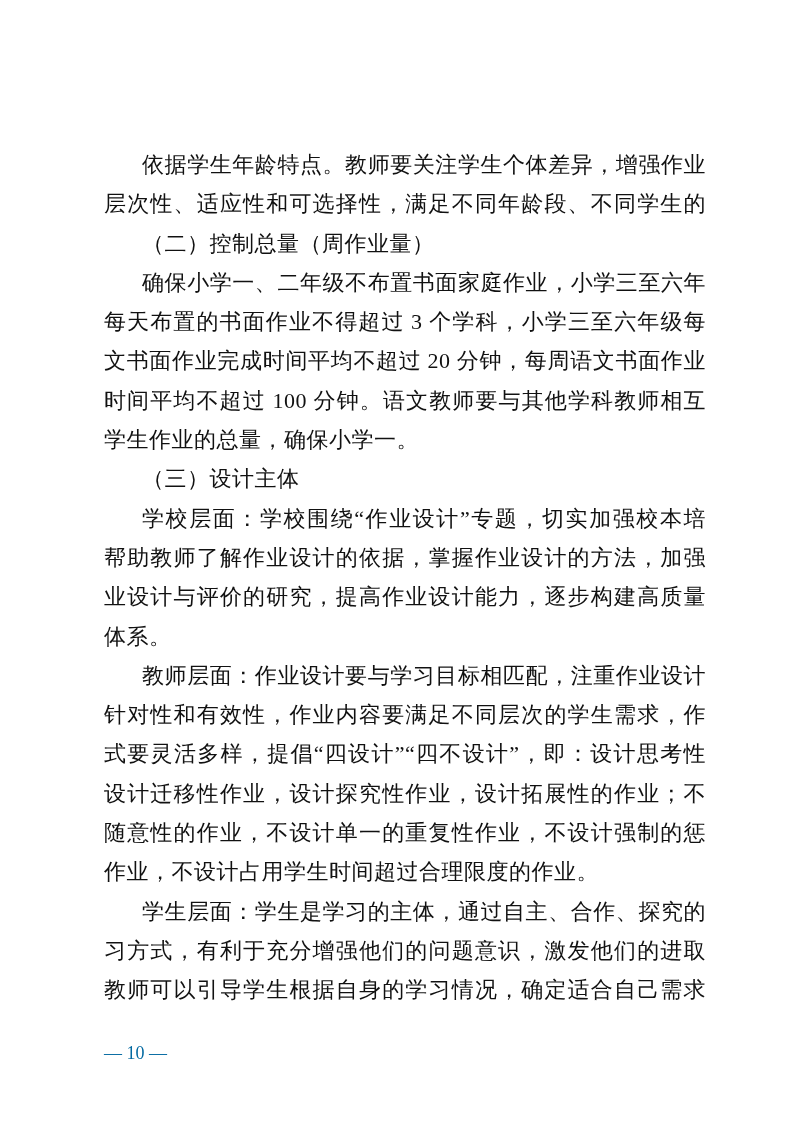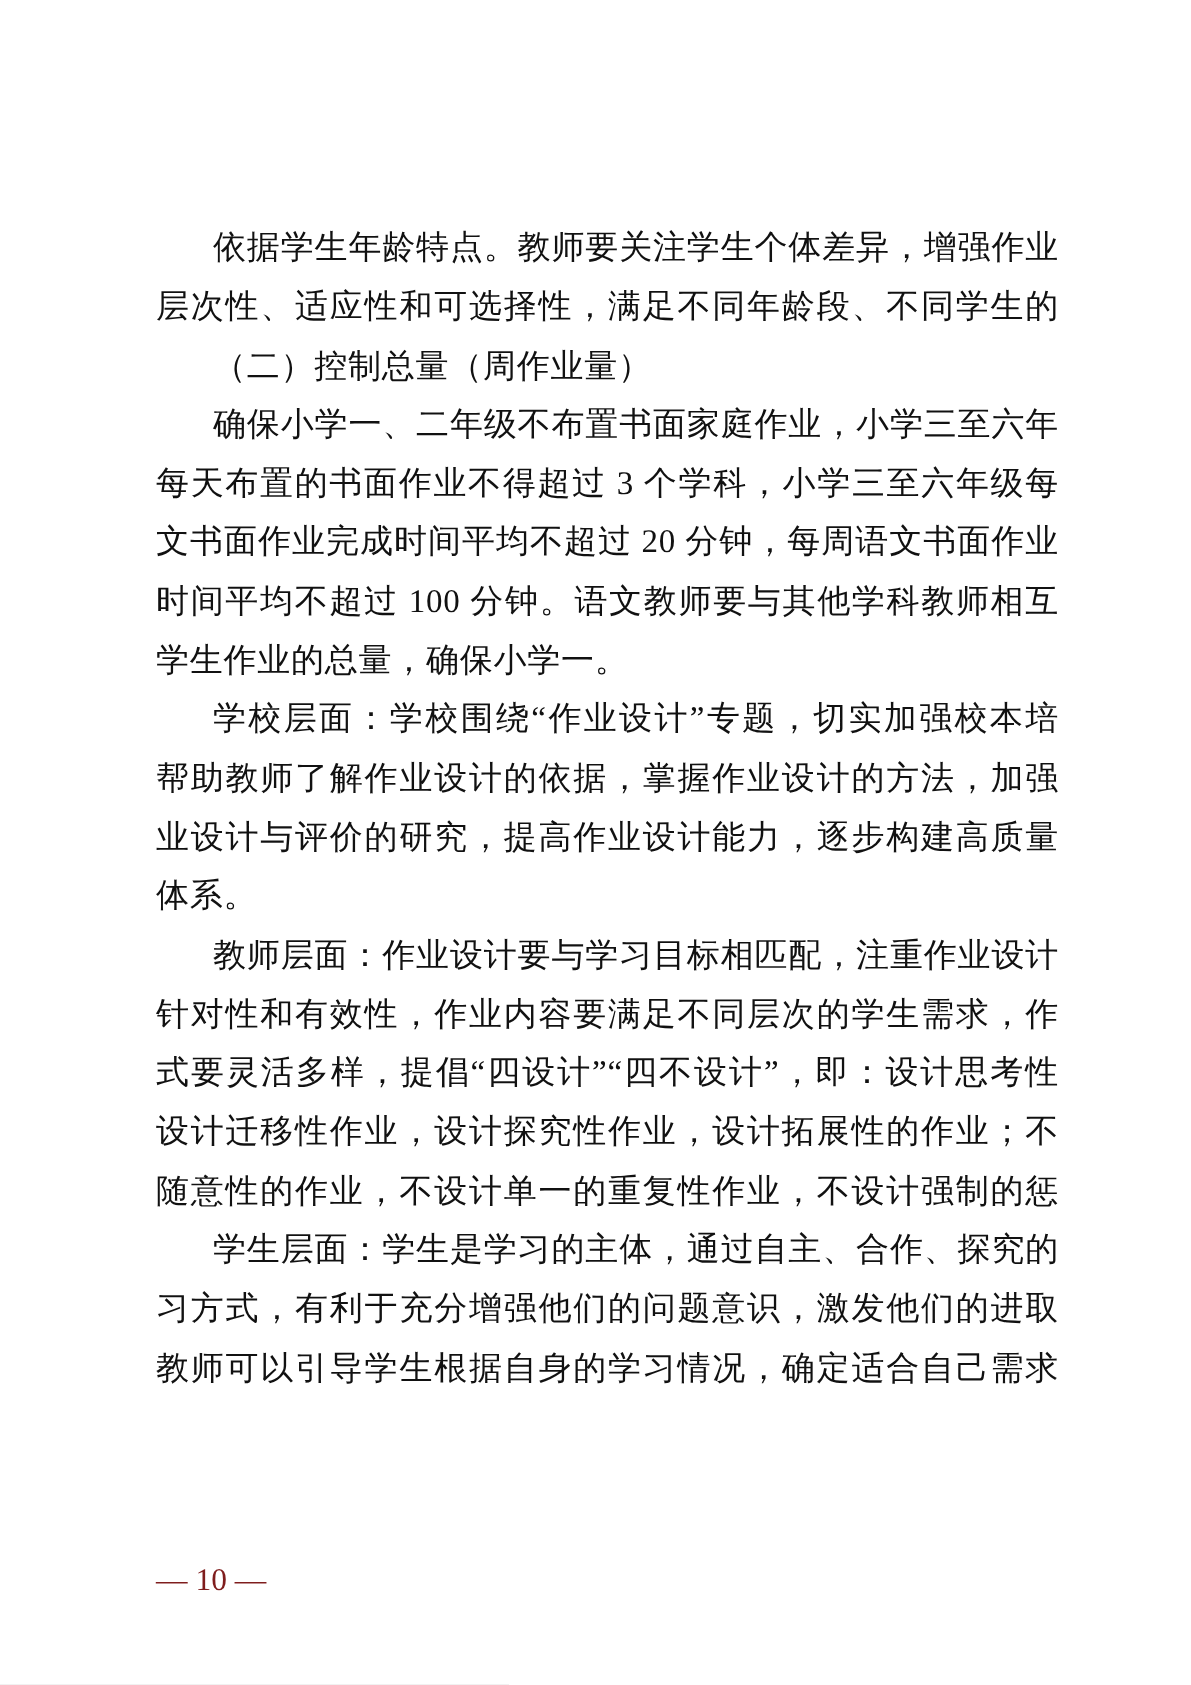--- a/index.html
+++ b/index.html
@@ -45,23 +45,23 @@
     text-indent: 38px;
   }
   .para.heading .line {
     text-align: center;
     text-align-last: left;
   }
   .footer {
     position: absolute;
     left: 104px;
     top: 1041px;
-    font-size: 21px;
+    font-size: 18px;
     line-height: 24px;
-    color: #7f1d1d;
+    color: #0369a1;
     white-space: pre;
   }
 </style>
 </head>
 <body>
 
 <div class="page">
   <div class="content">
       <div class="para body">
         <div class="line indent flush">依据学生年龄特点。教师要关注学生个体差异，增强作业的</div>
@@ -70,32 +70,36 @@
       <div class="para heading">
         <div class="line indent">（二）控制总量（周作业量）</div>
       </div>
       <div class="para body">
         <div class="line indent flush">确保小学一、二年级不布置书面家庭作业，小学三至六年级</div>
         <div class="line flush">每天布置的书面作业不得超过 3 个学科，小学三至六年级每天语</div>
         <div class="line flush">文书面作业完成时间平均不超过 20 分钟，每周语文书面作业完成</div>
         <div class="line flush">时间平均不超过 100 分钟。语文教师要与其他学科教师相互协调</div>
         <div class="line">学生作业的总量，确保小学一。</div>
       </div>
+      <div class="para heading">
+        <div class="line indent">（三）设计主体</div>
+      </div>
       <div class="para body">
         <div class="line indent flush">学校层面：学校围绕“作业设计”专题，切实加强校本培训，</div>
         <div class="line flush">帮助教师了解作业设计的依据，掌握作业设计的方法，加强对作</div>
         <div class="line flush">业设计与评价的研究，提高作业设计能力，逐步构建高质量作业</div>
         <div class="line">体系。</div>
       </div>
       <div class="para body">
         <div class="line indent flush">教师层面：作业设计要与学习目标相匹配，注重作业设计的</div>
         <div class="line flush">针对性和有效性，作业内容要满足不同层次的学生需求，作业形</div>
         <div class="line flush">式要灵活多样，提倡“四设计”“四不设计”，即：设计思考性作业，</div>
         <div class="line flush">设计迁移性作业，设计探究性作业，设计拓展性的作业；不设计</div>
         <div class="line flush">随意性的作业，不设计单一的重复性作业，不设计强制的惩罚性</div>
+        <div class="line">作业，不设计占用学生时间超过合理限度的作业。</div>
       </div>
       <div class="para body">
         <div class="line indent flush">学生层面：学生是学习的主体，通过自主、合作、探究的学</div>
         <div class="line flush">习方式，有利于充分增强他们的问题意识，激发他们的进取精神。</div>
         <div class="line flush">教师可以引导学生根据自身的学习情况，确定适合自己需求的作</div>
       </div>
     </div>
   <div class="footer">— 10 —</div>
 </div>
 

